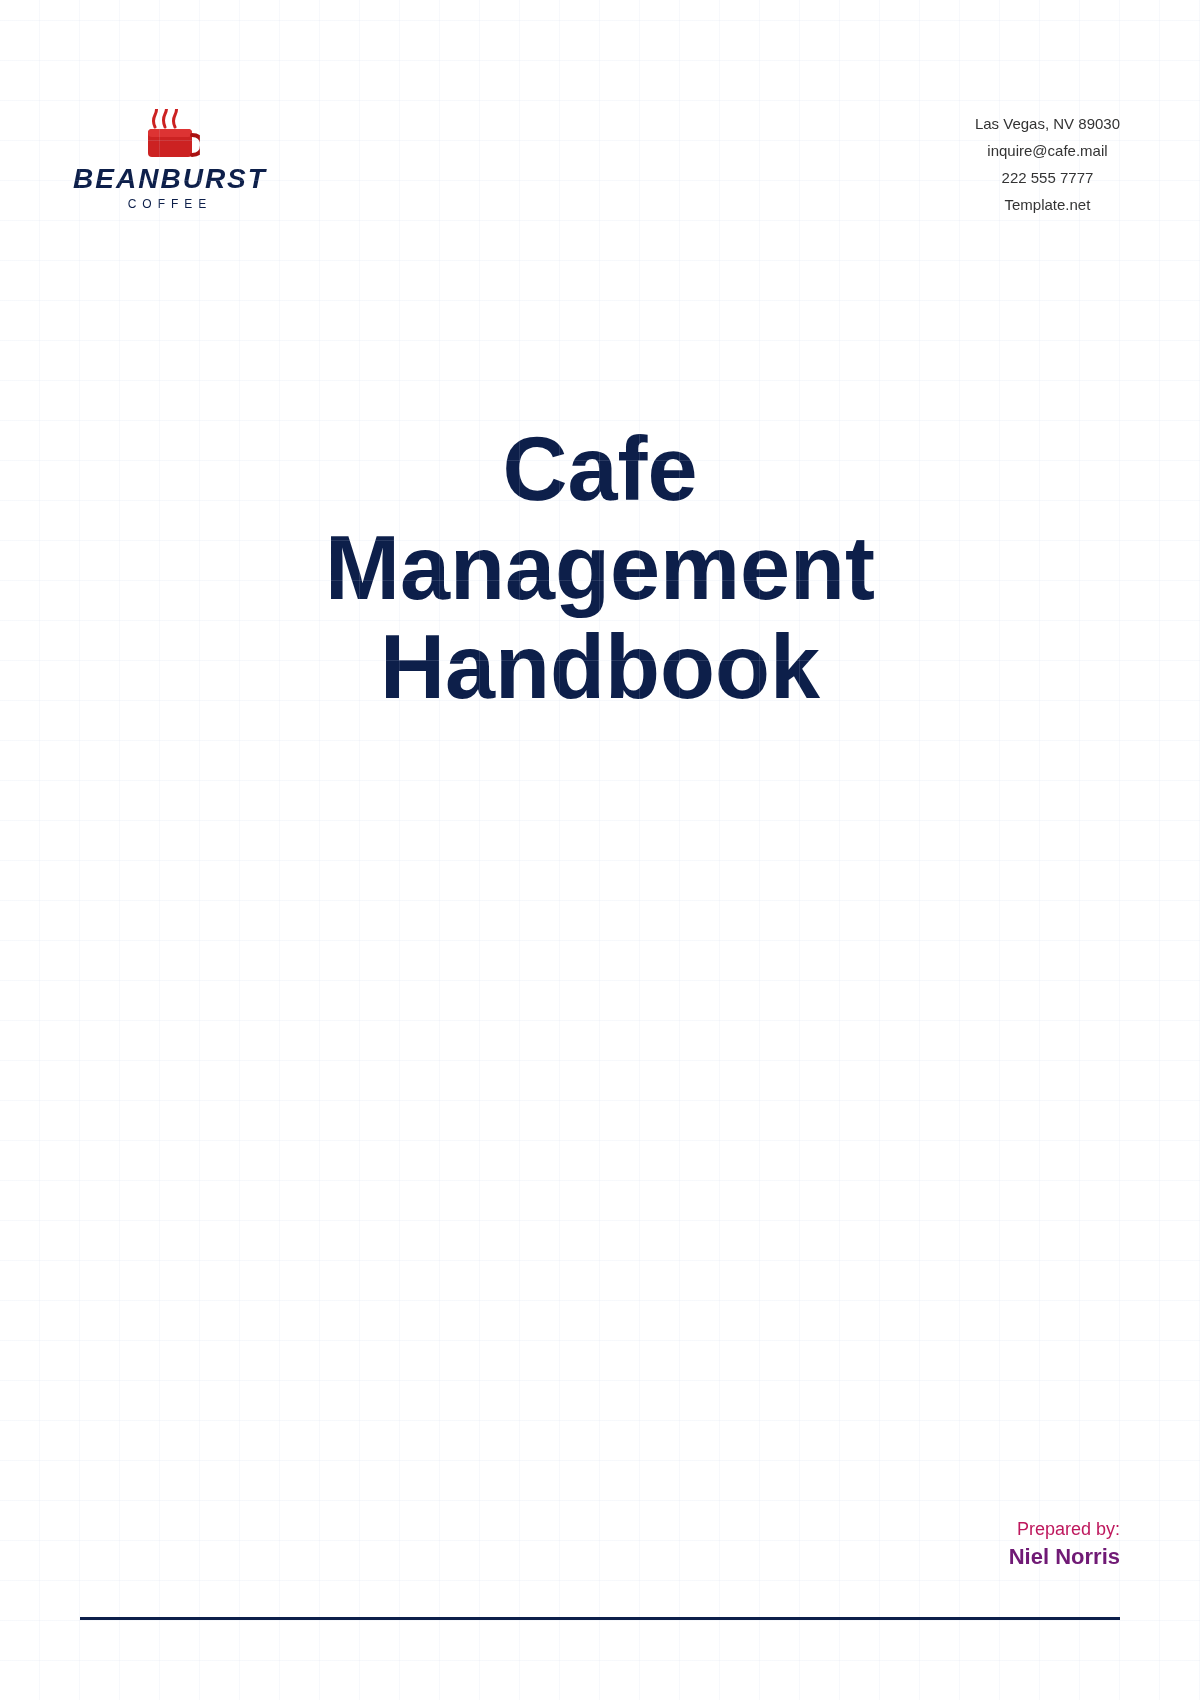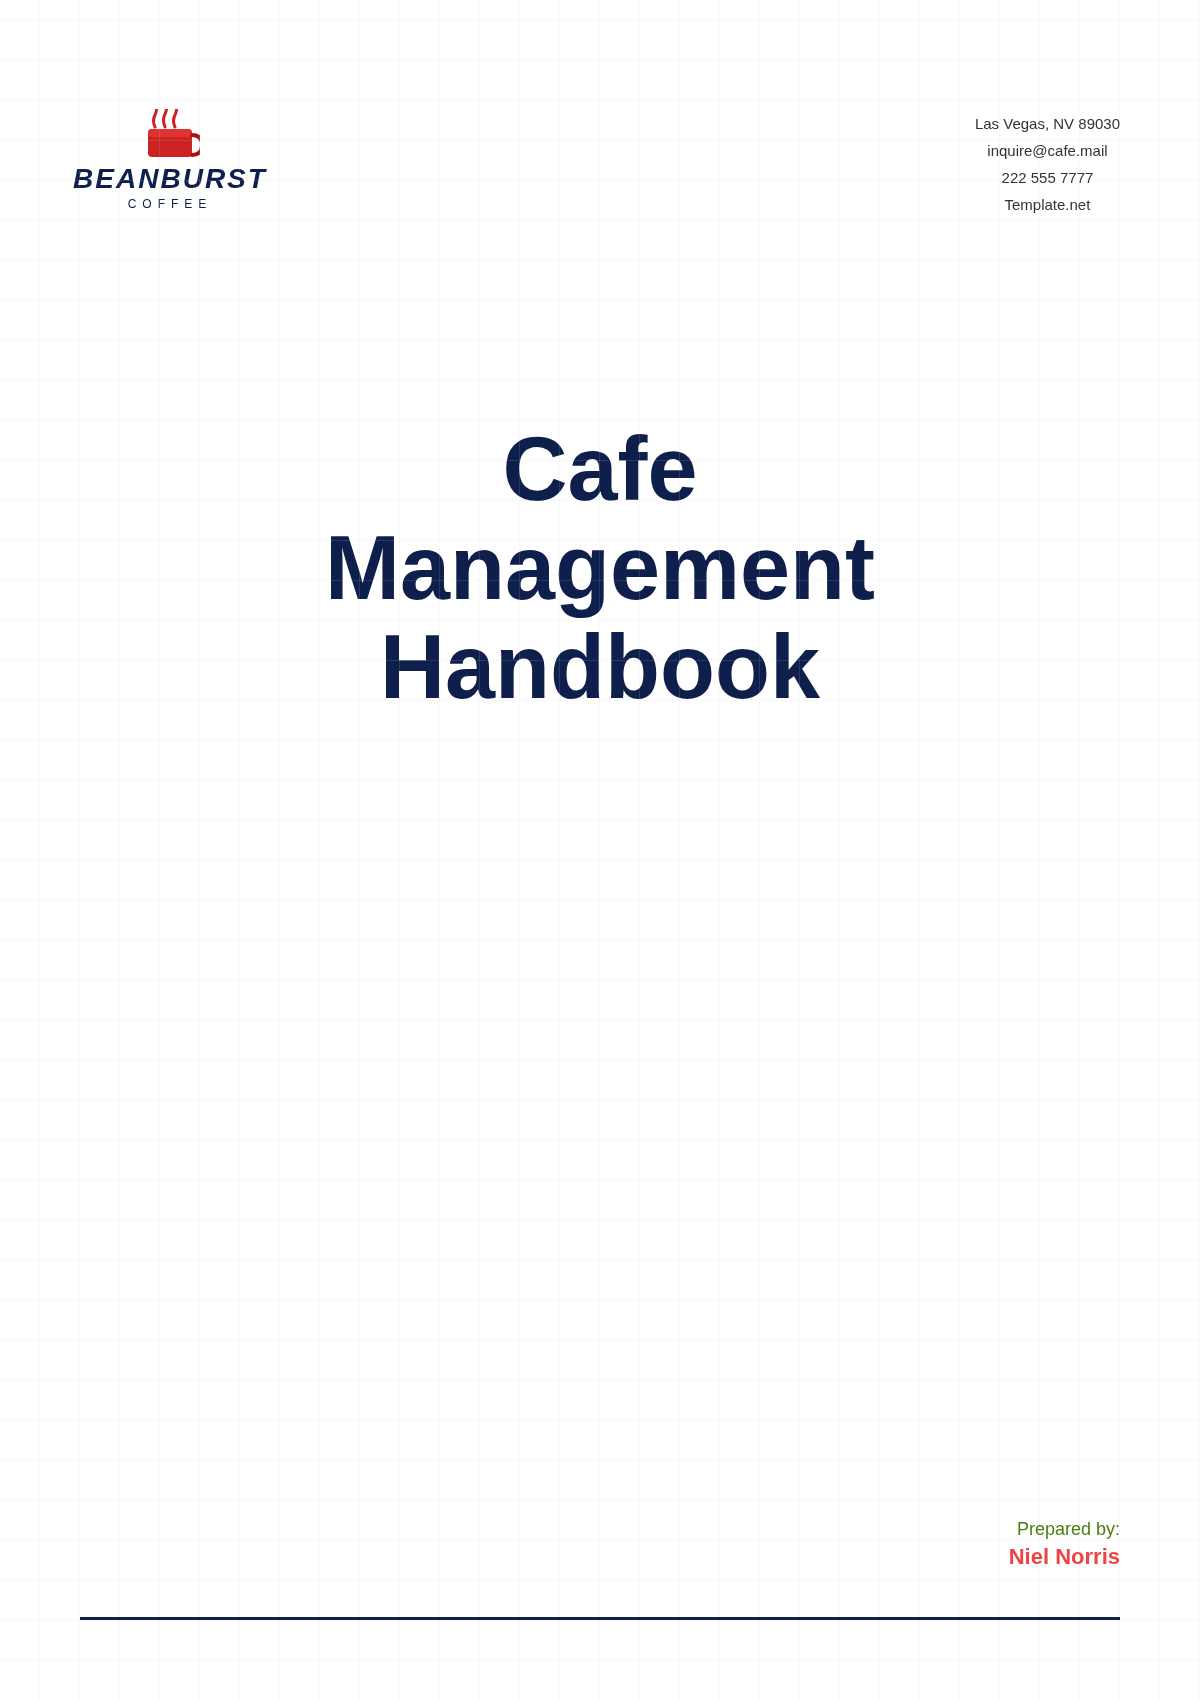--- a/index.html
+++ b/index.html
@@ -114,29 +114,29 @@
     .prepared-section {
       position: absolute;
       bottom: 130px;
       right: 80px;
       text-align: right;
     }
 
     .prepared-label {
       font-family: Arial, sans-serif;
       font-size: 18px;
-      color: #4d7c0f;
+      color: #be185d;
       font-weight: 400;
     }
 
     .prepared-name {
       font-family: Arial Black, Arial, sans-serif;
       font-weight: 900;
       font-size: 22px;
-      color: #ef4444;
+      color: #701a75;
       margin-top: 4px;
       margin-left: 27px;
     }
 
     .footer-line {
       position: absolute;
       bottom: 80px;
       left: 80px;
       right: 80px;
       height: 3px;

